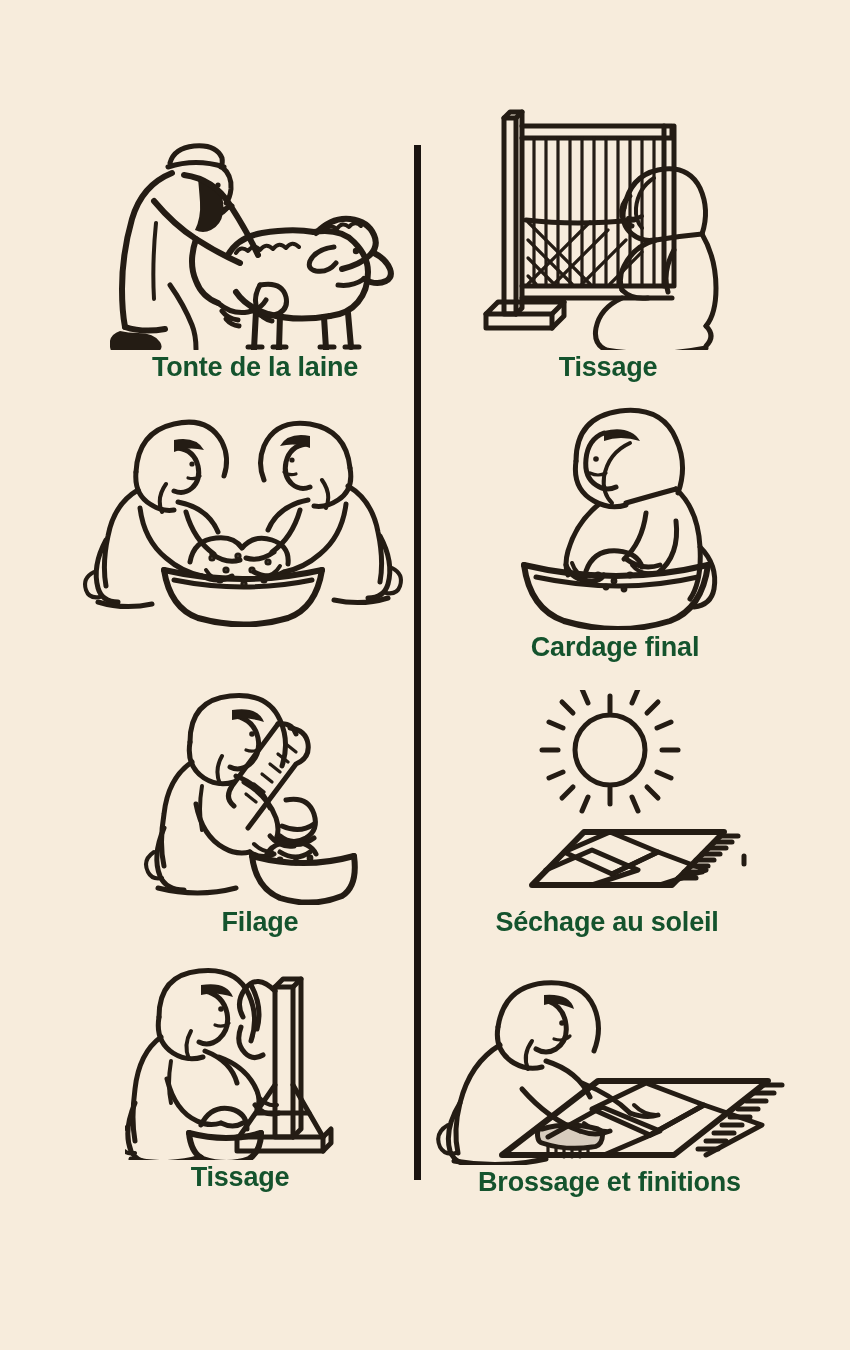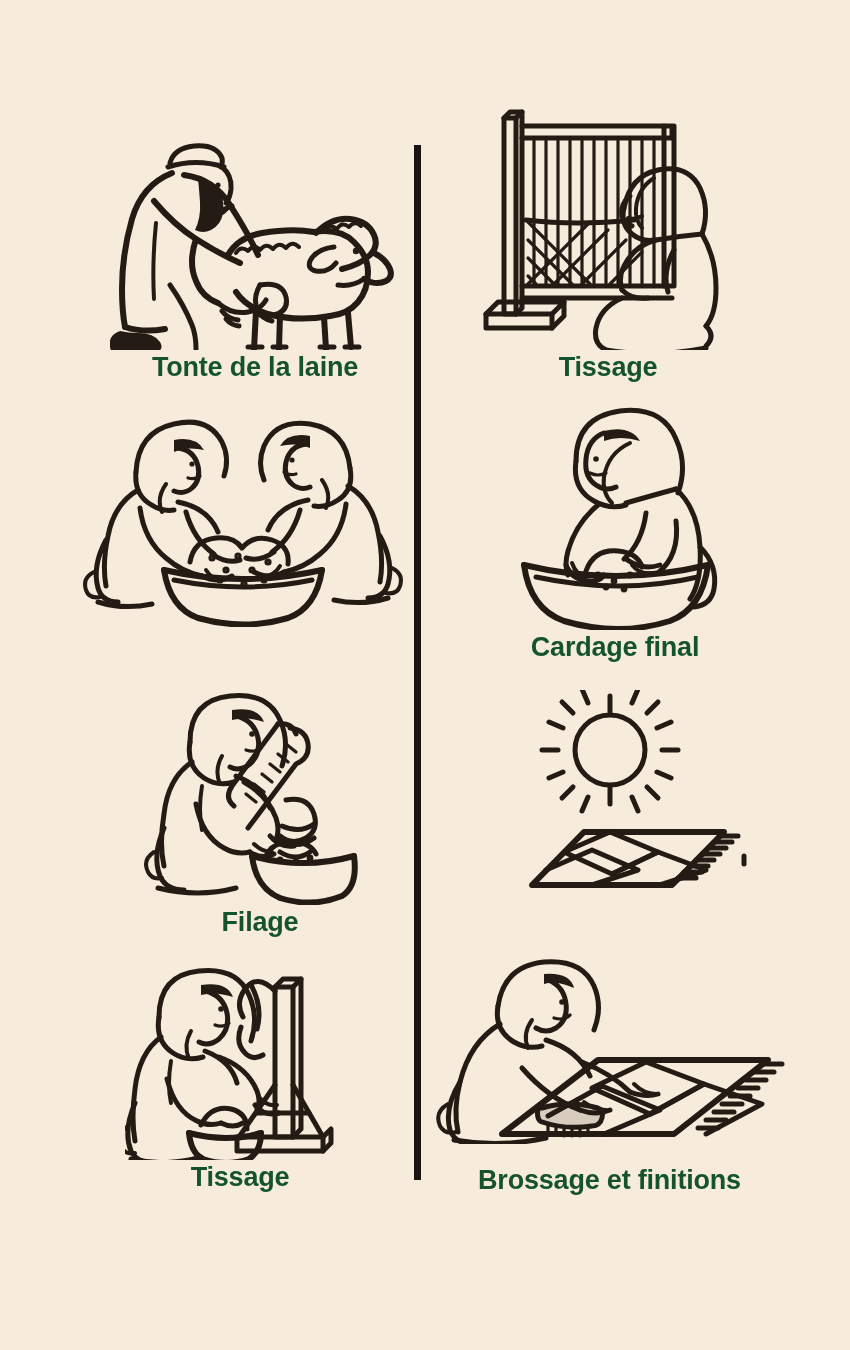--- a/index.html
+++ b/index.html
@@ -43,21 +43,21 @@
     margin-top: 4px;
   }
   
   #step-1 { left: 110px; top: 135px;  width: 290px; }
   #step-2 { left: 478px; top: 100px;  width: 260px; }
   #step-3 { left: 78px;  top: 412px;  width: 330px; }
   #step-4 { left: 480px; top: 405px;  width: 270px; }
   #step-5 { left: 140px; top: 690px;  width: 240px; }
   #step-6 { left: 462px; top: 690px;  width: 290px; }
   #step-7 { left: 125px; top: 965px;  width: 230px; }
-  #step-8 { left: 432px; top: 944px;  width: 355px; gap: 19px; }
+  #step-8 { left: 432px; top: 965px;  width: 355px; }
 
   .ink { fill: none; stroke: #241C14; stroke-linecap: round; stroke-linejoin: round; }
   .ink-fill { fill: #241C14; stroke: none; }
   .w6 { stroke-width: 6; }
   .w5 { stroke-width: 5; }
   .w4 { stroke-width: 4; }
   .w3 { stroke-width: 3.2; }
 </style>
 </head>
 <body>
@@ -401,20 +401,21 @@
         <path d="M246 158 h18"></path>
         <path d="M240 164 h18"></path>
         <path d="M234 170 h18"></path>
         <path d="M228 176 h18"></path>
         <path d="M222 182 h18"></path>
         <path d="M216 188 h18"></path>
       </g>
 
       <path class="ink w5" d="M282 166 v8"></path>
     </svg>
+    <div class="caption">Séchage au soleil</div>
   </div>
 
   <div class="step" id="step-7">
     <svg class="art" width="230" height="195" viewBox="0 0 230 195">
 
       <path class="ink w5" d="M34 52 q0 -42 40 -46 q38 -4 50 24 q10 22 2 46"></path>
       <path class="ink w5" d="M34 52 q-4 24 14 36 q14 9 30 4"></path>
 
       <path class="ink w5" d="M80 26 q18 4 22 22 q3 16 -8 26 q-10 8 -20 3"></path>
       <path class="ink-fill" d="M76 20 q26 -4 32 12 q-18 -6 -32 -2z"></path>

